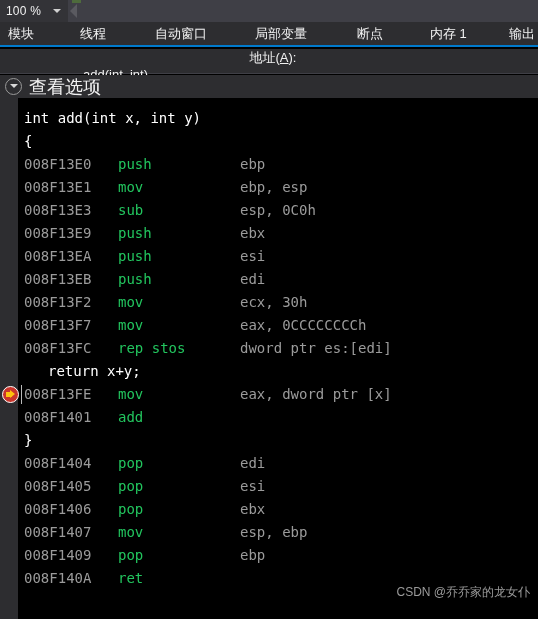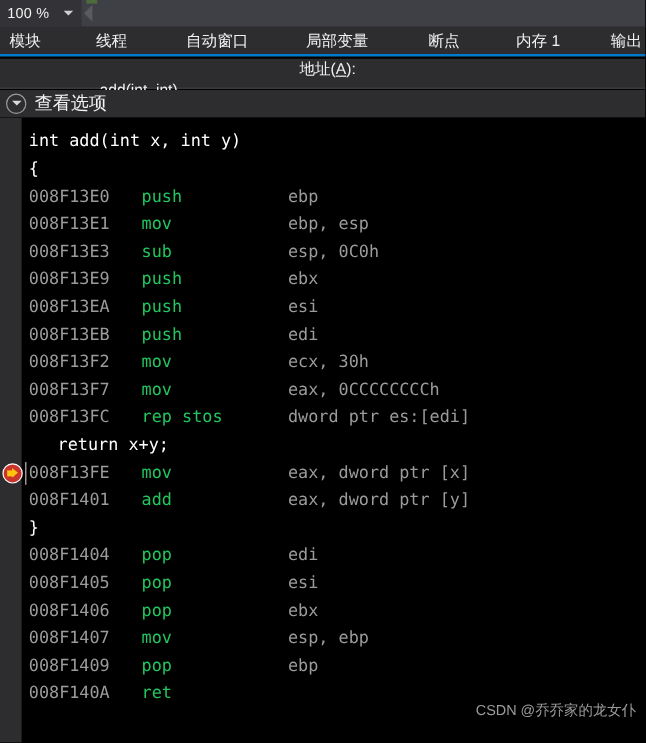--- a/index.html
+++ b/index.html
@@ -144,21 +144,21 @@
     content: "";
     position: absolute;
     left: 3.5px; top: 5px;
     width: 0; height: 0;
     border-left: 4px solid transparent;
     border-right: 4px solid transparent;
     border-top: 4px solid #d8d8d8;
   }
   .vo-label {
     color: #f1f1f1;
-    font-size: 15px;
+    font-size: 18px;
     margin-left: 7px;
     white-space: nowrap;
   }
 
   
   .codepane {
     position: absolute;
     left: 0; top: 98px;
     width: 538px;
     height: 521px;
@@ -297,21 +297,21 @@
         <div class="line"><span class="addr">008F13E1</span><span class="mnem">mov</span><span class="ops">ebp, esp</span></div>
         <div class="line"><span class="addr">008F13E3</span><span class="mnem">sub</span><span class="ops">esp, 0C0h</span></div>
         <div class="line"><span class="addr">008F13E9</span><span class="mnem">push</span><span class="ops">ebx</span></div>
         <div class="line"><span class="addr">008F13EA</span><span class="mnem">push</span><span class="ops">esi</span></div>
         <div class="line"><span class="addr">008F13EB</span><span class="mnem">push</span><span class="ops">edi</span></div>
         <div class="line"><span class="addr">008F13F2</span><span class="mnem">mov</span><span class="ops">ecx, 30h</span></div>
         <div class="line"><span class="addr">008F13F7</span><span class="mnem">mov</span><span class="ops">eax, 0CCCCCCCCh</span></div>
         <div class="line"><span class="addr">008F13FC</span><span class="mnem">rep stos</span><span class="ops">dword ptr es:[edi]</span></div>
         <div class="line src indent"><span class="srctext">return x+y;</span></div>
         <div class="line"><span class="ip-marker"></span><span class="caret"></span><span class="addr">008F13FE</span><span class="mnem">mov</span><span class="ops">eax, dword ptr [x]</span></div>
-        <div class="line"><span class="addr">008F1401</span><span class="mnem">add</span><span class="ops">eax, dword ptr [y]</span></div>
+        <div class="line"><span class="addr">008F1401</span><span class="mnem">add</span></div>
         <div class="line src"><span class="srctext">}</span></div>
         <div class="line"><span class="addr">008F1404</span><span class="mnem">pop</span><span class="ops">edi</span></div>
         <div class="line"><span class="addr">008F1405</span><span class="mnem">pop</span><span class="ops">esi</span></div>
         <div class="line"><span class="addr">008F1406</span><span class="mnem">pop</span><span class="ops">ebx</span></div>
         <div class="line"><span class="addr">008F1407</span><span class="mnem">mov</span><span class="ops">esp, ebp</span></div>
         <div class="line"><span class="addr">008F1409</span><span class="mnem">pop</span><span class="ops">ebp</span></div>
         <div class="line"><span class="addr">008F140A</span><span class="mnem">ret</span></div>
       </div>
   </div>
 

